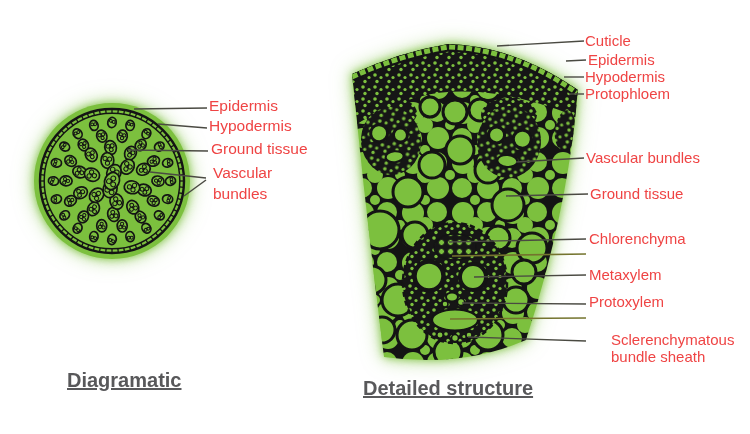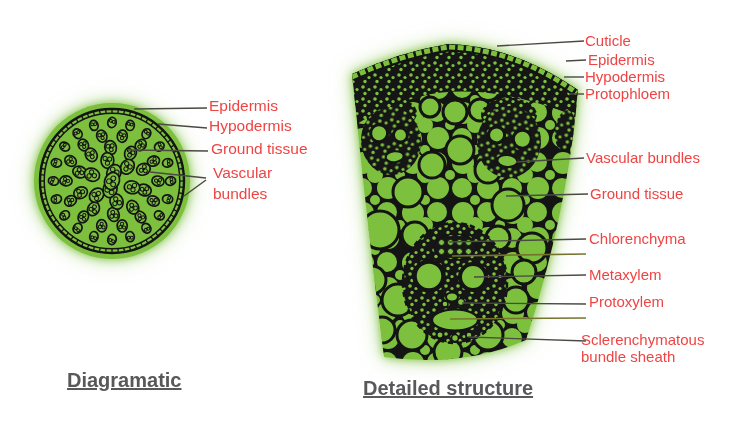--- a/index.html
+++ b/index.html
@@ -579,18 +579,18 @@
 
   <div class="label" style="left:585px;top:33px">Cuticle</div>
   <div class="label" style="left:588px;top:52px">Epidermis</div>
   <div class="label" style="left:585px;top:69px">Hypodermis</div>
   <div class="label" style="left:585px;top:86px">Protophloem</div>
   <div class="label" style="left:586px;top:150px">Vascular bundles</div>
   <div class="label" style="left:590px;top:186px">Ground tissue</div>
   <div class="label" style="left:589px;top:231px">Chlorenchyma</div>
   <div class="label" style="left:589px;top:267px">Metaxylem</div>
   <div class="label" style="left:589px;top:294px">Protoxylem</div>
-  <div class="label" style="left:581px;top:332px">Sclerenchymatous
+  <div class="label" style="left:611px;top:332px">Sclerenchymatous
 bundle sheath</div>
 
   <div class="caption" style="left:67px;top:368px">Diagramatic</div>
   <div class="caption" style="left:363px;top:376px">Detailed structure</div>
 </div>
 
 </body></html>

